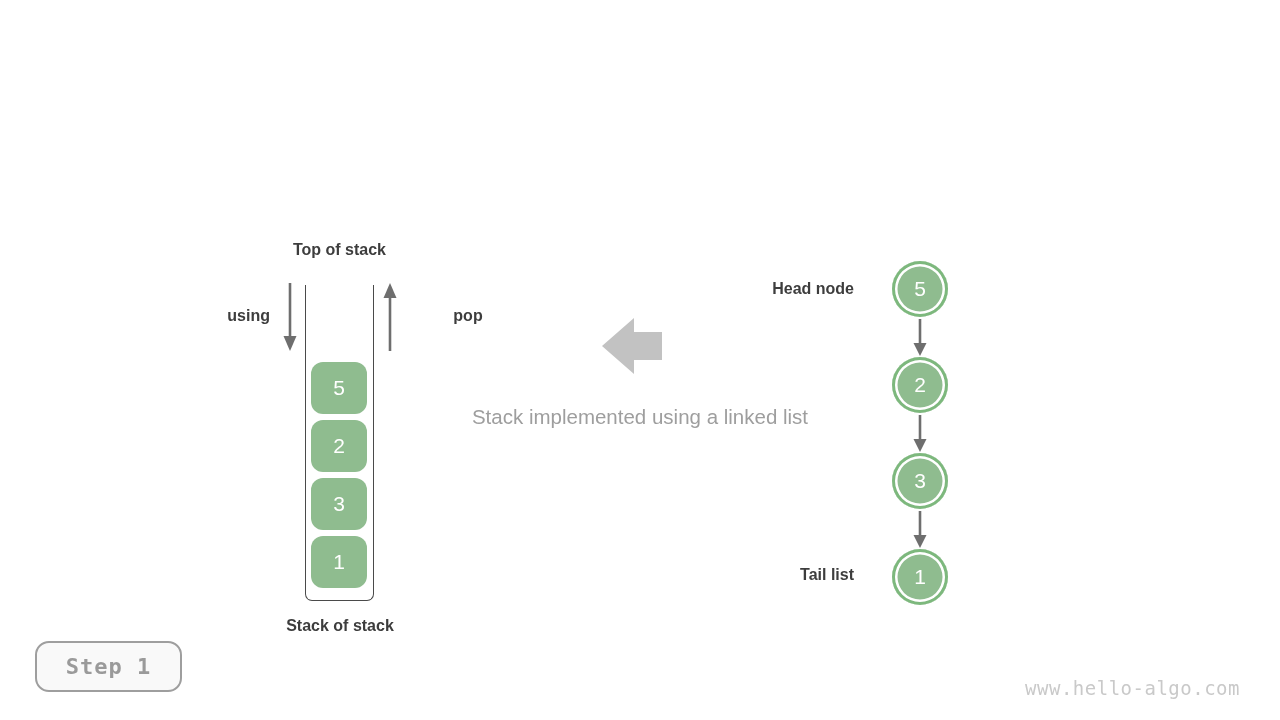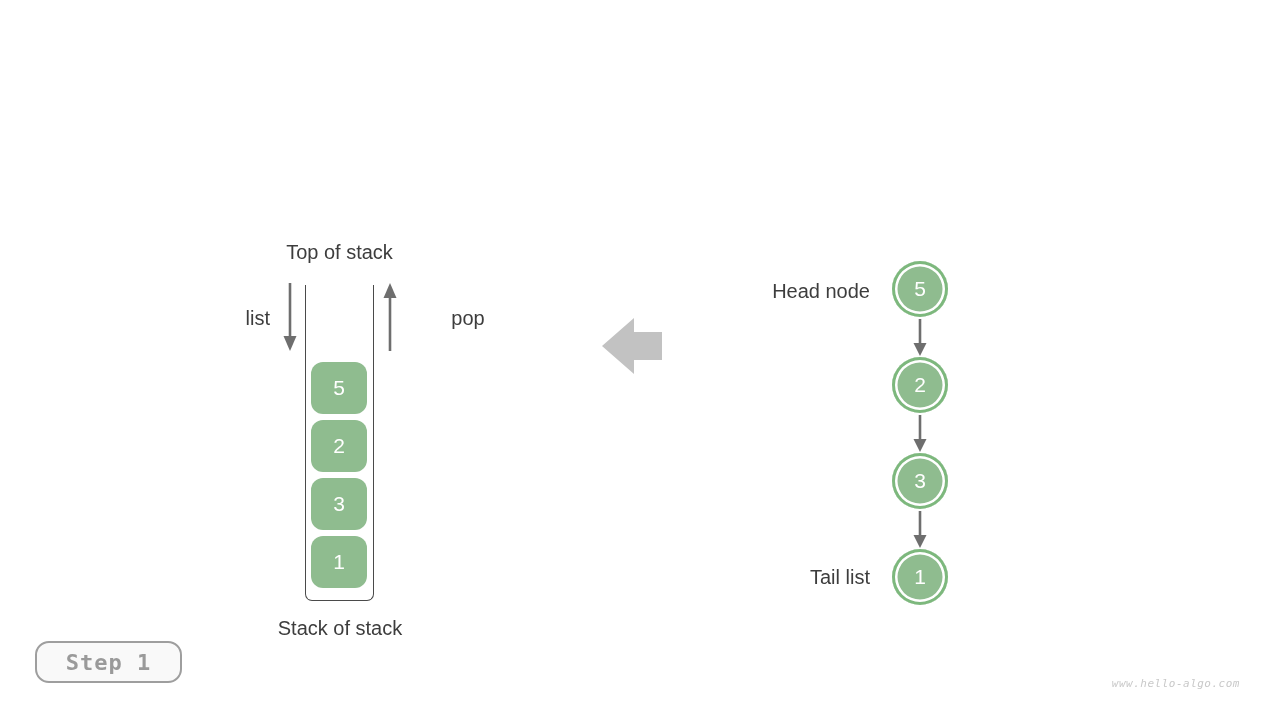--- a/index.html
+++ b/index.html
@@ -3,22 +3,22 @@
 <meta charset="utf-8">
 <style>
   * { margin: 0; padding: 0; box-sizing: border-box; }
   html, body { width: 1280px; height: 720px; background: #ffffff; overflow: hidden; }
   body { font-family: "Liberation Sans", "DejaVu Sans", sans-serif; position: relative; }
 
   .canvas { position: absolute; left: 0; top: 0; width: 1280px; height: 720px; }
 
   .label-bold {
     position: absolute;
-    font-weight: 400;
-    font-size: 20px;
+    font-weight: 700;
+    font-size: 16px;
     color: #3d3d3d;
     white-space: nowrap;
   }
 
   
   .stack-container {
     position: absolute;
     left: 305px; top: 285px;
     width: 69px; height: 316px;
     border-left: 1.6px solid #4a4a4a;
@@ -69,58 +69,57 @@
     color: #ffffff;
     font-size: 21px;
     font-weight: 500;
     display: flex; align-items: center; justify-content: center;
   }
   .ll-node.n0 { top: 261px; }
   .ll-node.n1 { top: 357px; }
   .ll-node.n2 { top: 453px; }
   .ll-node.n3 { top: 549px; }
 
-  .ll-label { right: 410px; text-align: center; }
+  .ll-label { right: 426px; text-align: center; }
 
   
   .step-badge {
     position: absolute;
     left: 35px; top: 641px;
-    width: 147px; height: 42px;
+    width: 147px; height: 51px;
     background: #f9f9f9;
     border: 2px solid #9e9e9e;
     border-radius: 14px;
     display: flex; align-items: center; justify-content: center;
     font-family: "DejaVu Sans Mono", "Liberation Mono", monospace;
     font-weight: 700;
     font-size: 22px;
     color: #9a9a9a;
     letter-spacing: 1px;
   }
 
   .watermark {
     position: absolute;
     right: 40px; top: 677px;
     font-family: "DejaVu Sans Mono", "Liberation Mono", monospace;
-    font-size: 11px;
+    font-size: 19px;
     color: #c9c9c9;
     letter-spacing: 0.5px;
-    font-style: italic;
   }
 </style>
 </head>
 <body>
 
 <div class="canvas">
 
   <div class="label-bold" style="left:272px; top:241px; width:135px; text-align:center;">Top of stack</div>
 
   <div class="stack-container"></div>
 
-  <div class="label-bold" style="left:160px; top:307px; width:110px; text-align:right;">list</div>
+  <div class="label-bold" style="left:160px; top:307px; width:110px; text-align:right;">using</div>
   <svg class="v-arrow-svg" style="left:280px; top:281px;" width="20" height="72">
     <line x1="10" y1="2" x2="10" y2="57" stroke="#6e6e6e" stroke-width="2.6"></line>
     <polygon points="3.5,55 16.5,55 10,70" fill="#6e6e6e"></polygon>
   </svg>
 
   <div class="label-bold" style="left:413px; top:307px; width:110px; text-align:center;">pop</div>
   <svg class="v-arrow-svg" style="left:380px; top:281px;" width="20" height="72">
     <line x1="10" y1="70" x2="10" y2="15" stroke="#6e6e6e" stroke-width="2.6"></line>
     <polygon points="3.5,17 16.5,17 10,2" fill="#6e6e6e"></polygon>
   </svg>
@@ -128,20 +127,21 @@
   <div class="stack-item i0">5</div>
   <div class="stack-item i1">2</div>
   <div class="stack-item i2">3</div>
   <div class="stack-item i3">1</div>
 
   <div class="label-bold" style="left:254px; top:617px; width:172px; text-align:center;">Stack of stack</div>
 
   <svg class="block-arrow-svg" width="60" height="56">
     <polygon points="0,28 32,0 32,14 60,14 60,42 32,42 32,56" fill="#c2c2c2"></polygon>
   </svg>
+  <div class="caption">Stack implemented using a linked list</div>
 
   <div class="label-bold ll-label" style="top:280px;">Head node</div>
   <div class="label-bold ll-label" style="top:566px;">Tail list</div>
 
   <div class="ll-node n0">5</div>
   <div class="ll-node n1">2</div>
   <div class="ll-node n2">3</div>
   <div class="ll-node n3">1</div>
 
   <svg class="v-arrow-svg" style="left:910px; top:318px;" width="20" height="40">

